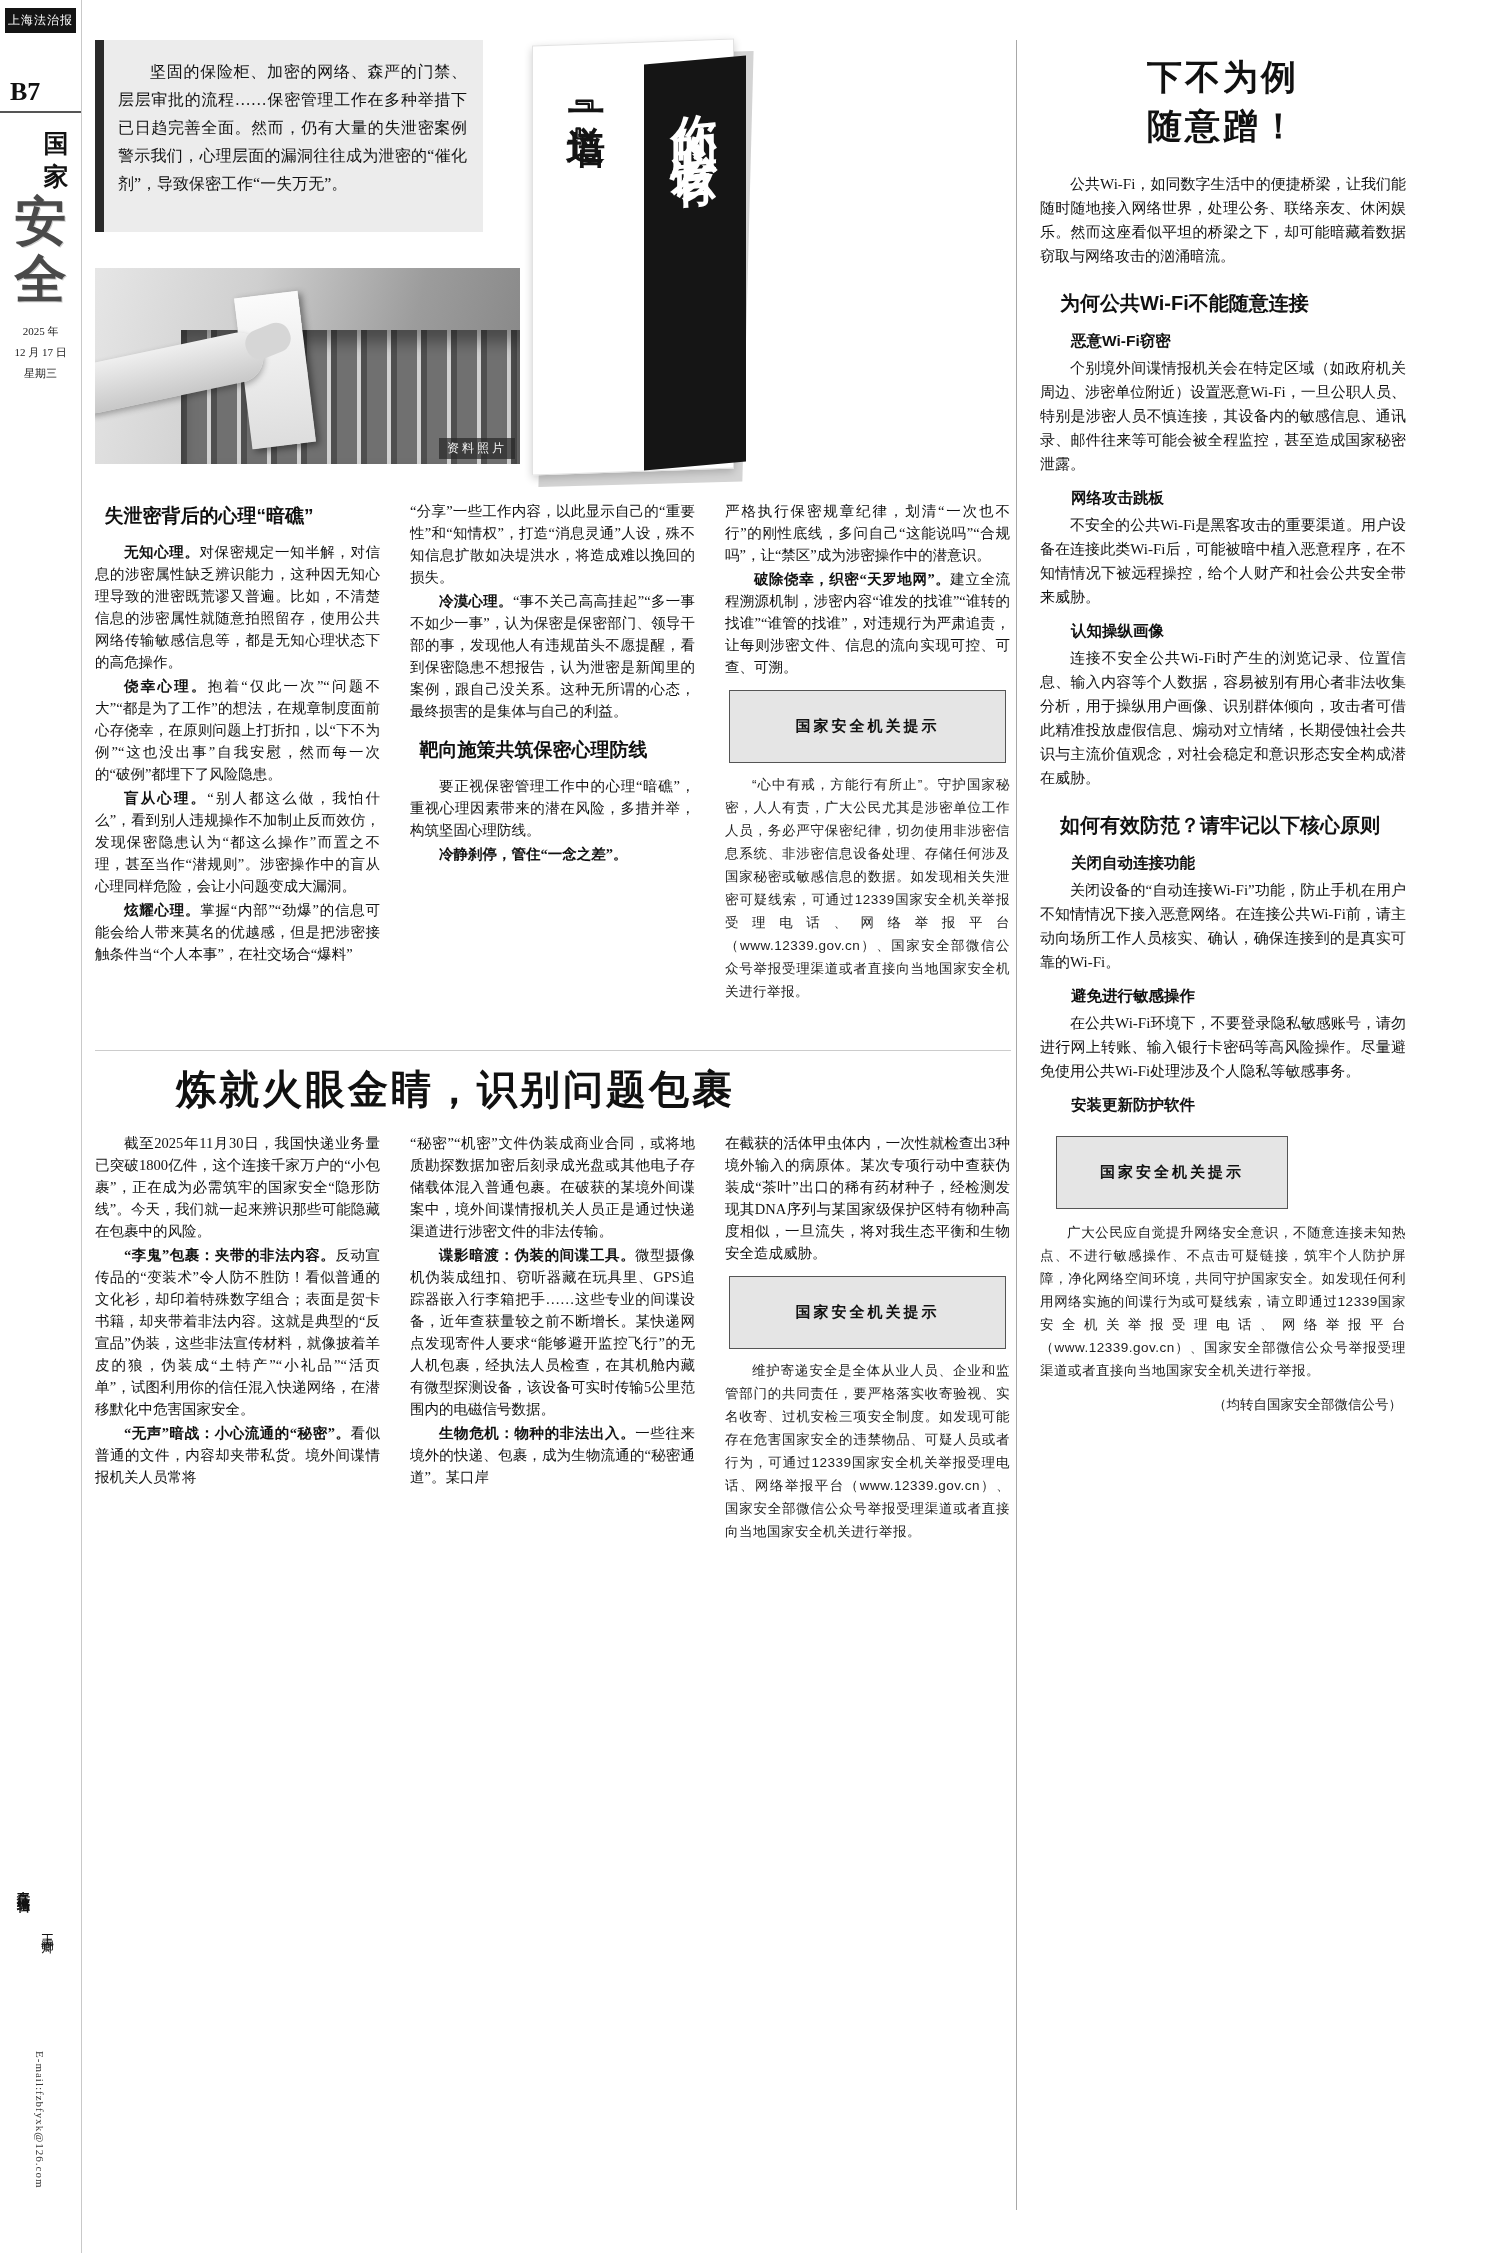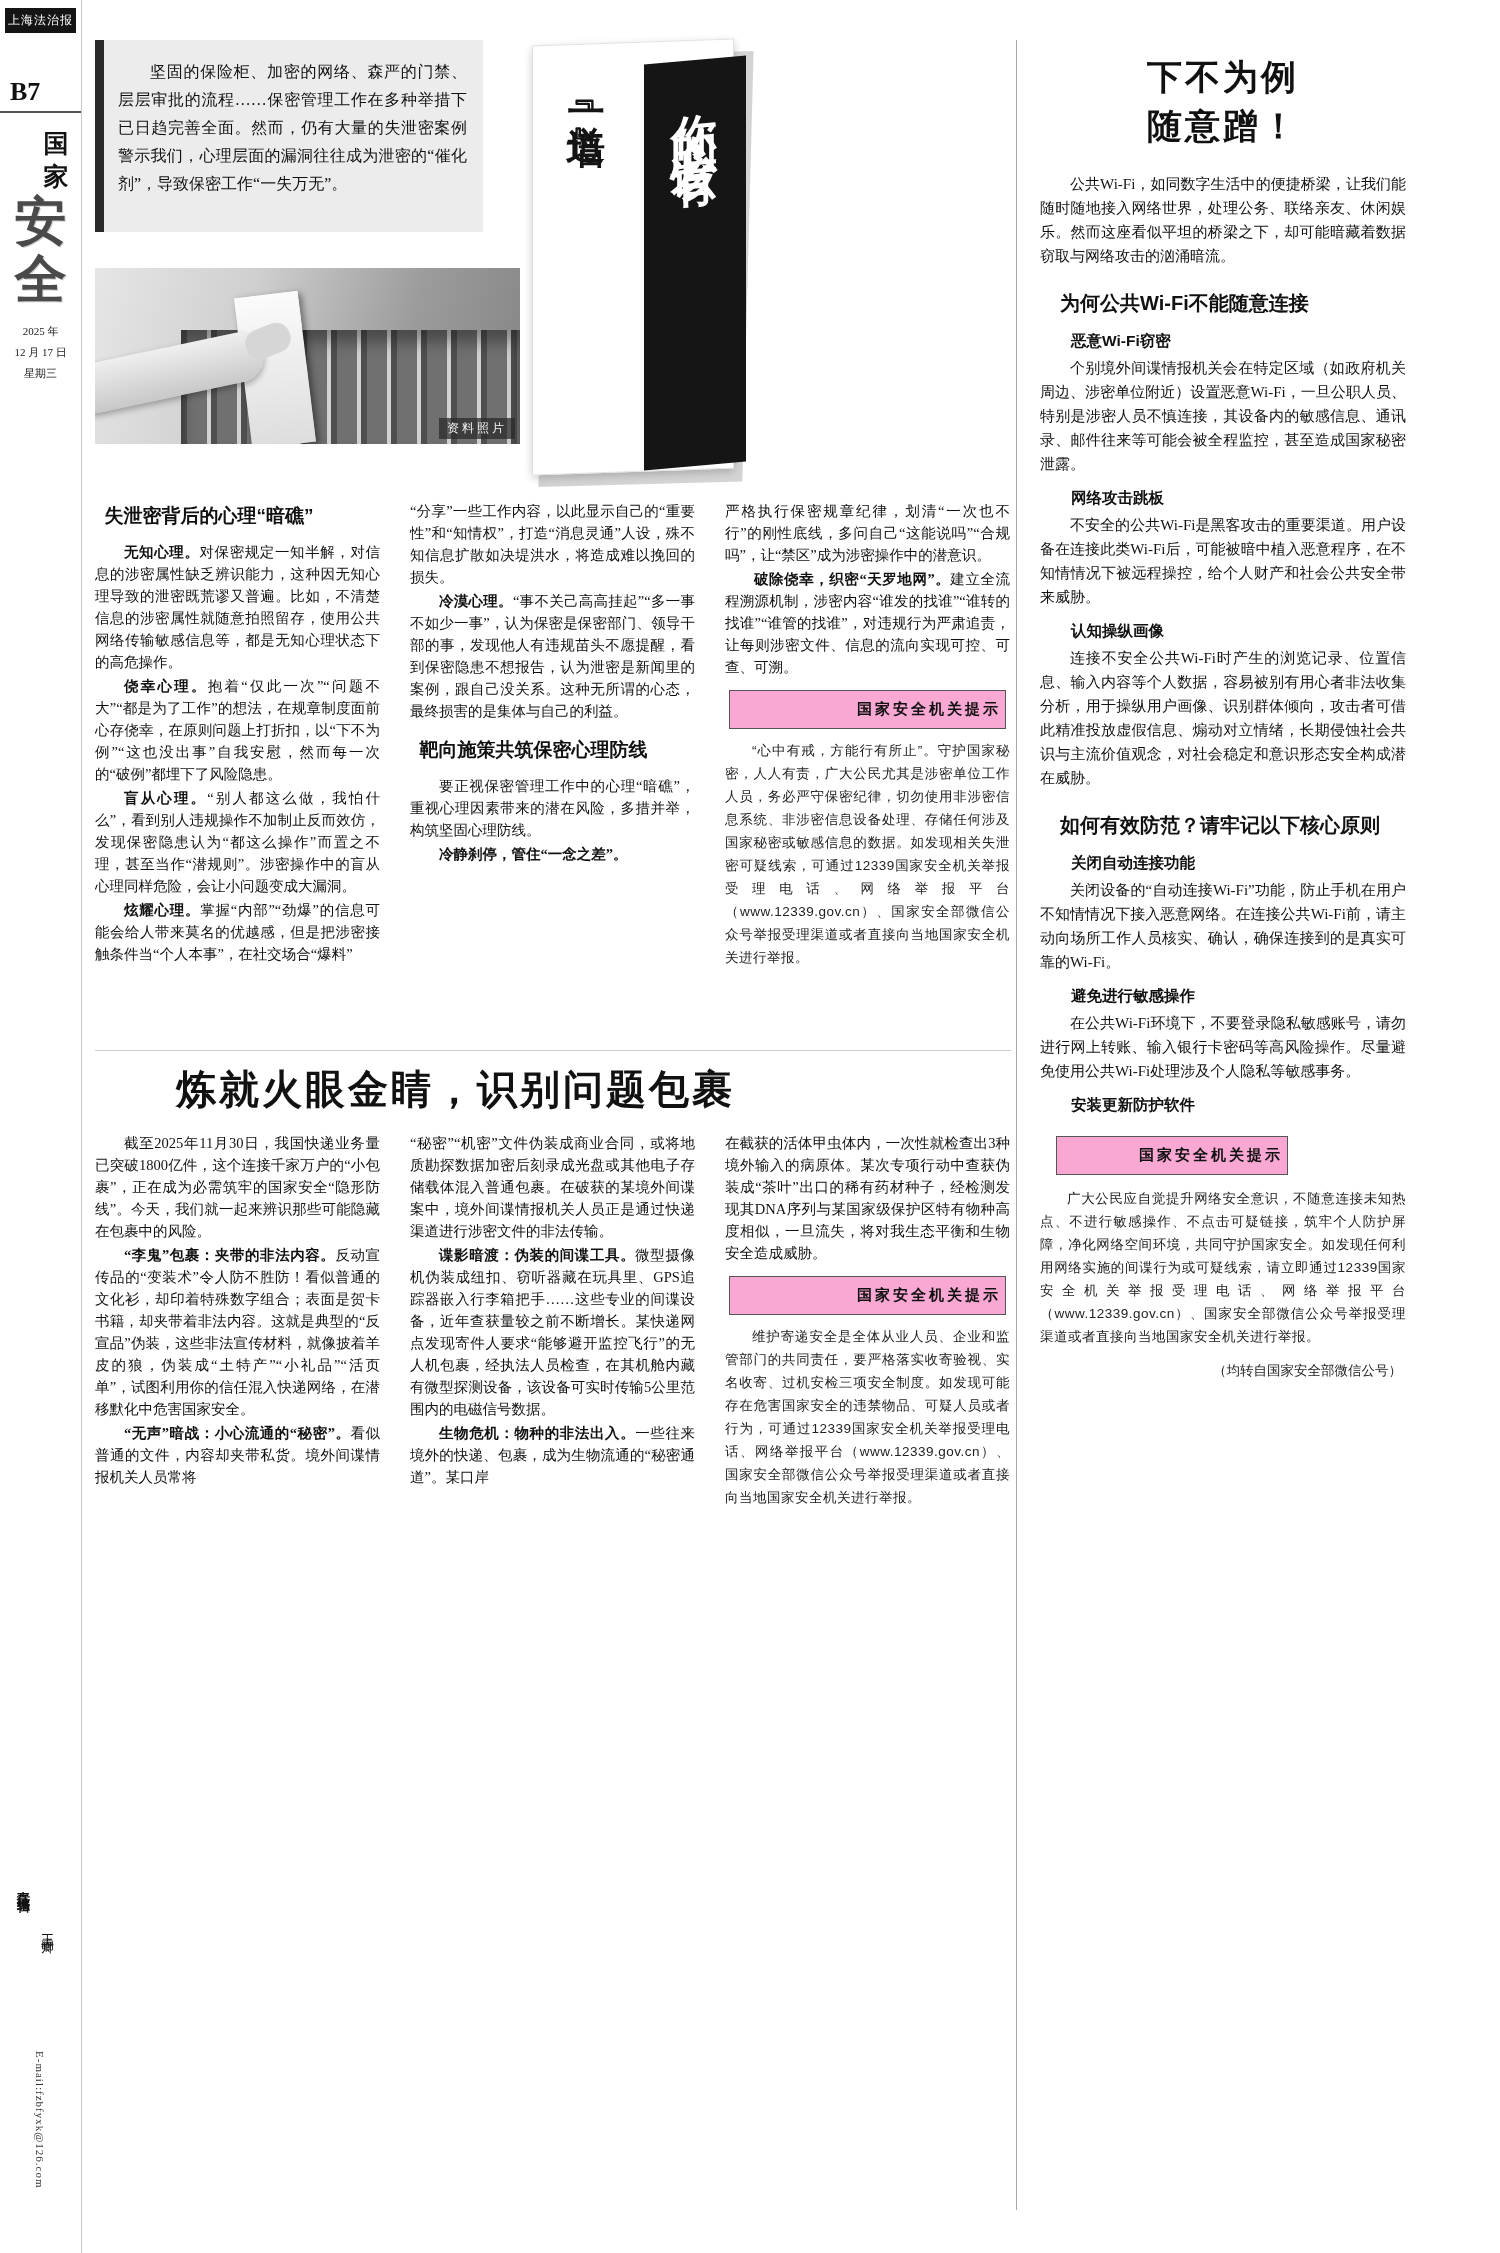--- a/index.html
+++ b/index.html
@@ -28,38 +28,38 @@
   .intro-box { position:absolute; left:95px; top:40px; width:388px; height:192px; background:#ececec; border-left:9px solid #2a2a2a; padding:18px 16px 0 14px; }
   .intro-box p { font-size:16px; line-height:28px; text-indent:2em; text-align:justify; }
   
   .title-art { position:absolute; left:532px; top:40px; width:224px; height:452px; }
   .ta-shadow { position:absolute; left:12px; top:14px; width:204px; height:430px; background:#d4d4d4; transform:skewY(-3deg) rotate(1.5deg); }
   .ta-paper { position:absolute; left:0; top:2px; width:202px; height:430px; background:#fff; border:1px solid #e2e2e2; transform:skewY(-2deg); box-shadow:0 3px 9px rgba(0,0,0,.2); }
   .ta-dark { position:absolute; right:10px; top:20px; width:102px; height:406px; background:#151515; transform:skewY(-5deg); display:flex; justify-content:center; }
   .ta-main { writing-mode:vertical-rl; text-orientation:upright; color:#fff; font-size:46px; font-weight:bold; letter-spacing:12px; margin-top:18px; font-family:"Liberation Sans","DejaVu Sans",sans-serif; }
   .ta-sub { position:absolute; left:28px; top:48px; writing-mode:vertical-rl; text-orientation:upright; font-size:38px; font-weight:bold; color:#141414; letter-spacing:4px; font-family:"Liberation Sans","DejaVu Sans",sans-serif; }
   
-  .photo { position:absolute; left:95px; top:268px; width:425px; height:176px; overflow:hidden; background:#c2410c; }
+  .photo { position:absolute; left:95px; top:268px; width:425px; height:196px; overflow:hidden; background:#c2410c; }
   .ph-bg { position:absolute; inset:0; background:linear-gradient(105deg,#e6e6e6 0%,#cfcfcf 35%,#9c9c9c 70%,#848484 100%); }
   .ph-shelf { position:absolute; left:86px; right:0; top:62px; bottom:0; background:repeating-linear-gradient(90deg,#4f4f4f 0 6px,#707070 6px 26px,#d2d2d2 26px 30px); box-shadow:inset 0 12px 16px rgba(0,0,0,.35); }
   .ph-binder { position:absolute; left:148px; top:26px; width:64px; height:152px; background:linear-gradient(#fbfbfb,#dddddd); transform:rotate(-7deg); box-shadow:3px 3px 7px rgba(0,0,0,.45); }
   .ph-arm { position:absolute; left:-28px; top:80px; width:198px; height:50px; background:linear-gradient(#efefef,#c8c8c8); border-radius:26px; transform:rotate(-12deg); box-shadow:0 3px 6px rgba(0,0,0,.3); }
   .ph-hand { position:absolute; left:150px; top:58px; width:46px; height:30px; background:#d6d6d6; border-radius:14px; transform:rotate(-22deg); }
   .ph-caption { position:absolute; right:5px; bottom:5px; background:rgba(40,40,40,.72); color:#f3f3f3; font-size:12px; padding:2px 8px; letter-spacing:3px; }
   
   .lead-cols { position:absolute; left:95px; top:500px; width:916px; height:540px; display:flex; gap:30px; overflow:hidden; }
   .parcel-cols { position:absolute; left:95px; top:1132px; width:916px; height:485px; display:flex; gap:30px; overflow:hidden; }
   .col { flex:0 0 285px; width:285px; }
   .body-p { font-size:14.5px; line-height:22px; text-indent:2em; text-align:justify; margin:0 0 2px 0; }
   .body-p.cont { text-indent:0; }
   .lead-in { font-weight:bold; }
   .art-heading { font-family:"Liberation Sans","DejaVu Sans",sans-serif; font-size:19px; font-weight:bold; line-height:1.5; margin:2px 0 10px 0; text-indent:0.5em; }
   .art-heading.mid { margin-top:14px; }
   
-  .tip-box { border:1.5px solid #555; text-align:right; padding:9px 4px; margin:12px 4px 10px 4px; background:#f9a8d4; }
+  .tip-box { border:1.5px solid #555; text-align:center; padding:26px 4px; margin:12px 4px 10px 4px; background:#e5e5e5; }
   .tip-label { font-size:15px; font-weight:bold; letter-spacing:3px; font-family:"Liberation Sans","DejaVu Sans",sans-serif; }
   .tip-text { font-size:13.5px; line-height:23px; text-indent:2em; text-align:justify; color:#222; letter-spacing:0.5px; margin:4px 0 0 0; font-family:"Liberation Sans","DejaVu Sans",sans-serif; }
   
   .parcel-rule { position:absolute; left:95px; top:1050px; width:916px; height:1px; background:#cccccc; }
   .parcel-title { position:absolute; left:95px; top:1062px; width:640px; text-align:right; font-size:40px; font-weight:bold; letter-spacing:3px; font-family:Liberation Mono, monospace; }
   
   .wifi { position:absolute; left:1040px; top:44px; width:366px; height:2165px; overflow:hidden; }
   .wifi-title { text-align:center; font-size:35px; font-weight:bold; line-height:1.4; letter-spacing:3px; margin:8px 0 22px 0; font-family:"Liberation Sans","DejaVu Sans",sans-serif; }
   .wifi-title .line { display:block; }
   .wifi .body-p { font-size:15px; line-height:24px; margin-bottom:6px; }

